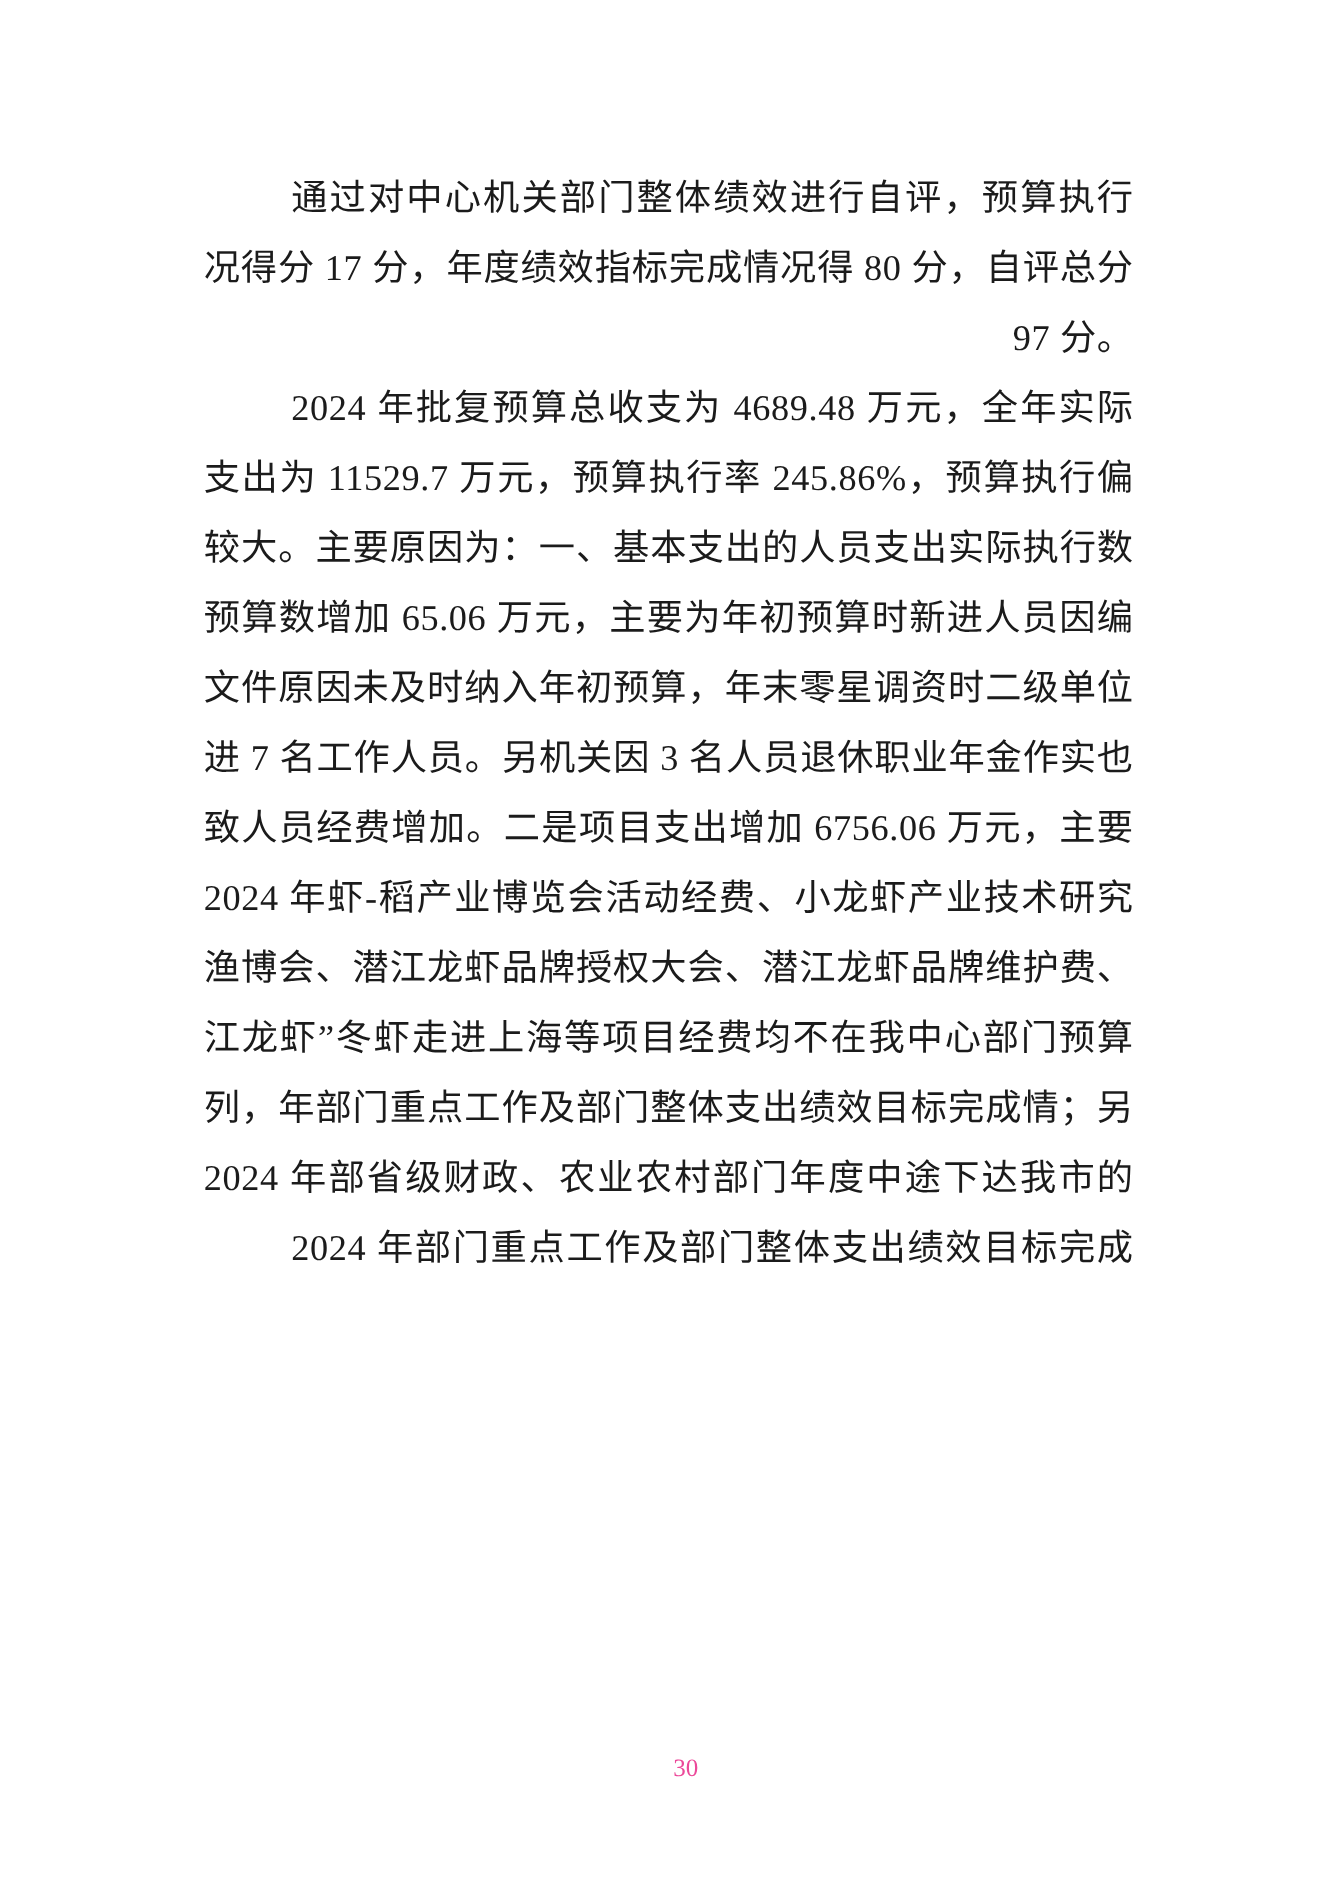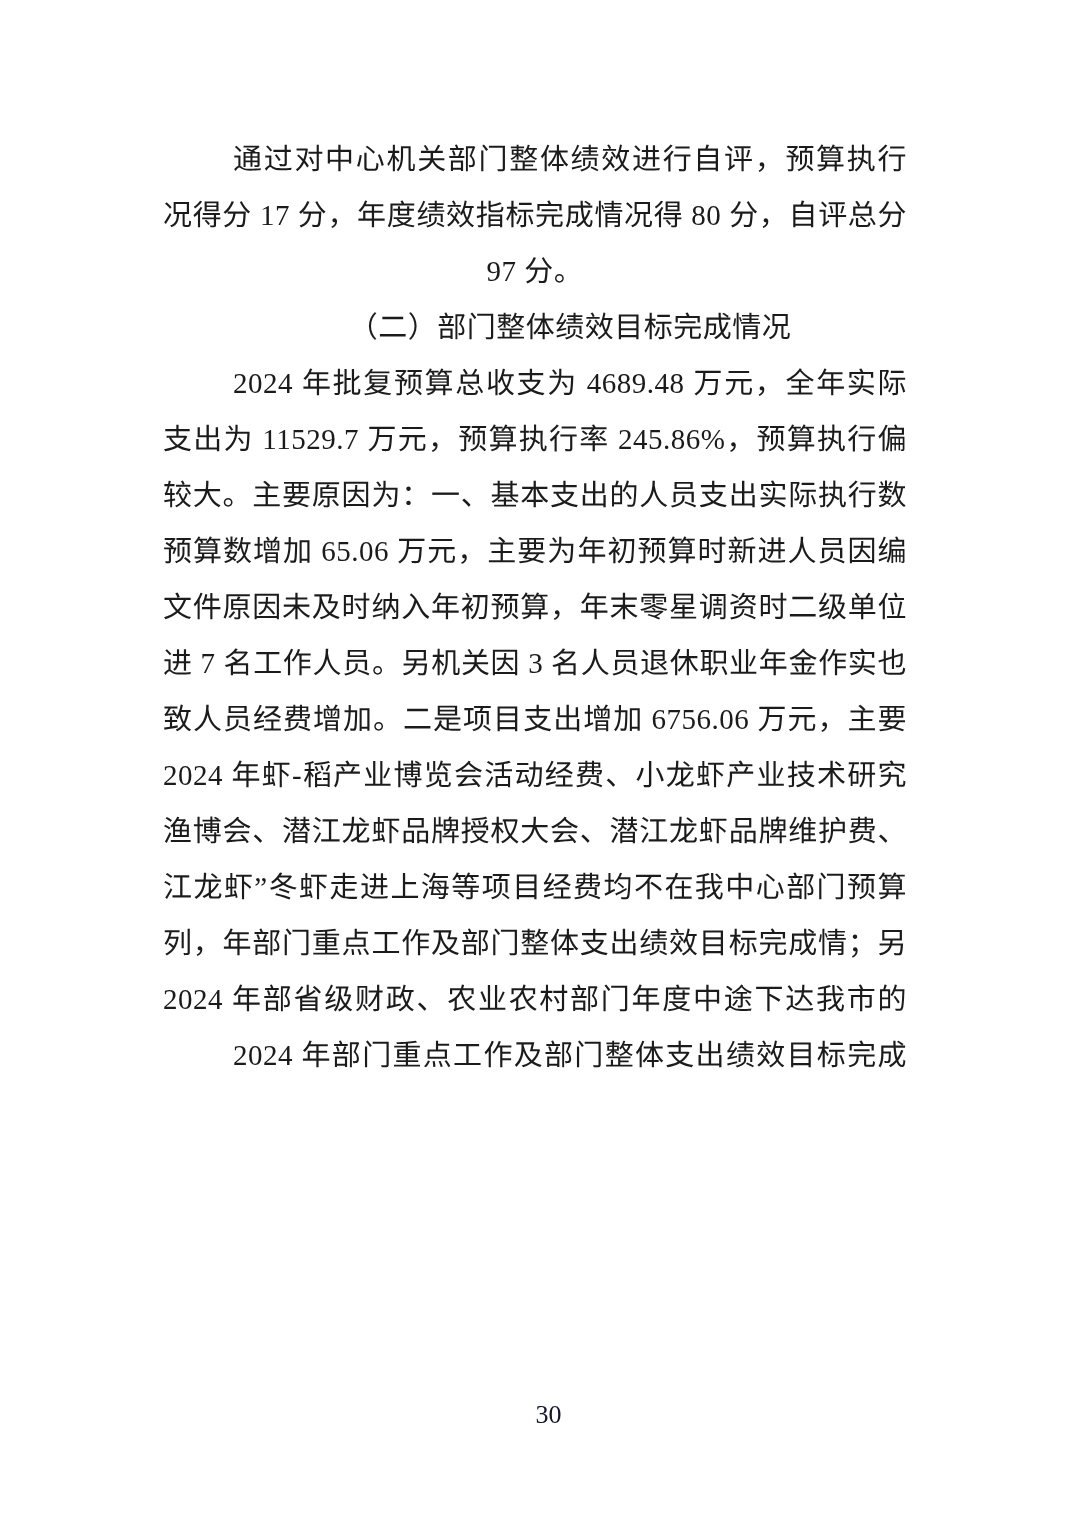--- a/index.html
+++ b/index.html
@@ -22,53 +22,52 @@
     top: 131px;
     width: 744px;
     font-size: 29px;
     letter-spacing: 0.5px;
   }
   .line {
     height: 56px;
     line-height: 56px;
     overflow: hidden;
     white-space: normal;
-    text-align: center;
+    text-align: right;
   }
   .just {
     text-align: justify;
     text-align-last: justify;
   }
   .indent {
     text-indent: 70px;
   }
   .pagenum {
     position: absolute;
     left: 0;
     right: 0;
     top: 1400px;
     height: 30px;
     line-height: 30px;
     text-align: center;
-    font-size: 26px;
-    color: #0f172a;
+    font-size: 20px;
+    color: #ec4899;
     padding-left: 23px;
   }
 </style>
 </head>
 <body>
 
 <div class="page">
   <div class="content">
 
     <div class="line just indent">通过对中心机关部门整体绩效进行自评，预算执行情</div>
     <div class="line just">况得分 17 分，年度绩效指标完成情况得 80 分，自评总分为</div>
     <div class="line">97 分。</div>
 
-    <div class="line indent">（二）部门整体绩效目标完成情况</div>
 
 
     <div class="line just indent">2024 年批复预算总收支为 4689.48 万元，全年实际执行</div>
     <div class="line just">支出为 11529.7 万元，预算执行率 245.86%，预算执行偏差</div>
     <div class="line just">较大。主要原因为：一、基本支出的人员支出实际执行数较</div>
     <div class="line just">预算数增加 65.06 万元，主要为年初预算时新进人员因编制</div>
     <div class="line just">文件原因未及时纳入年初预算，年末零星调资时二级单位新</div>
     <div class="line just">进 7 名工作人员。另机关因 3 名人员退休职业年金作实也导</div>
     <div class="line just">致人员经费增加。二是项目支出增加 6756.06 万元，主要为</div>
     <div class="line just">2024 年虾-稻产业博览会活动经费、小龙虾产业技术研究院</div>

